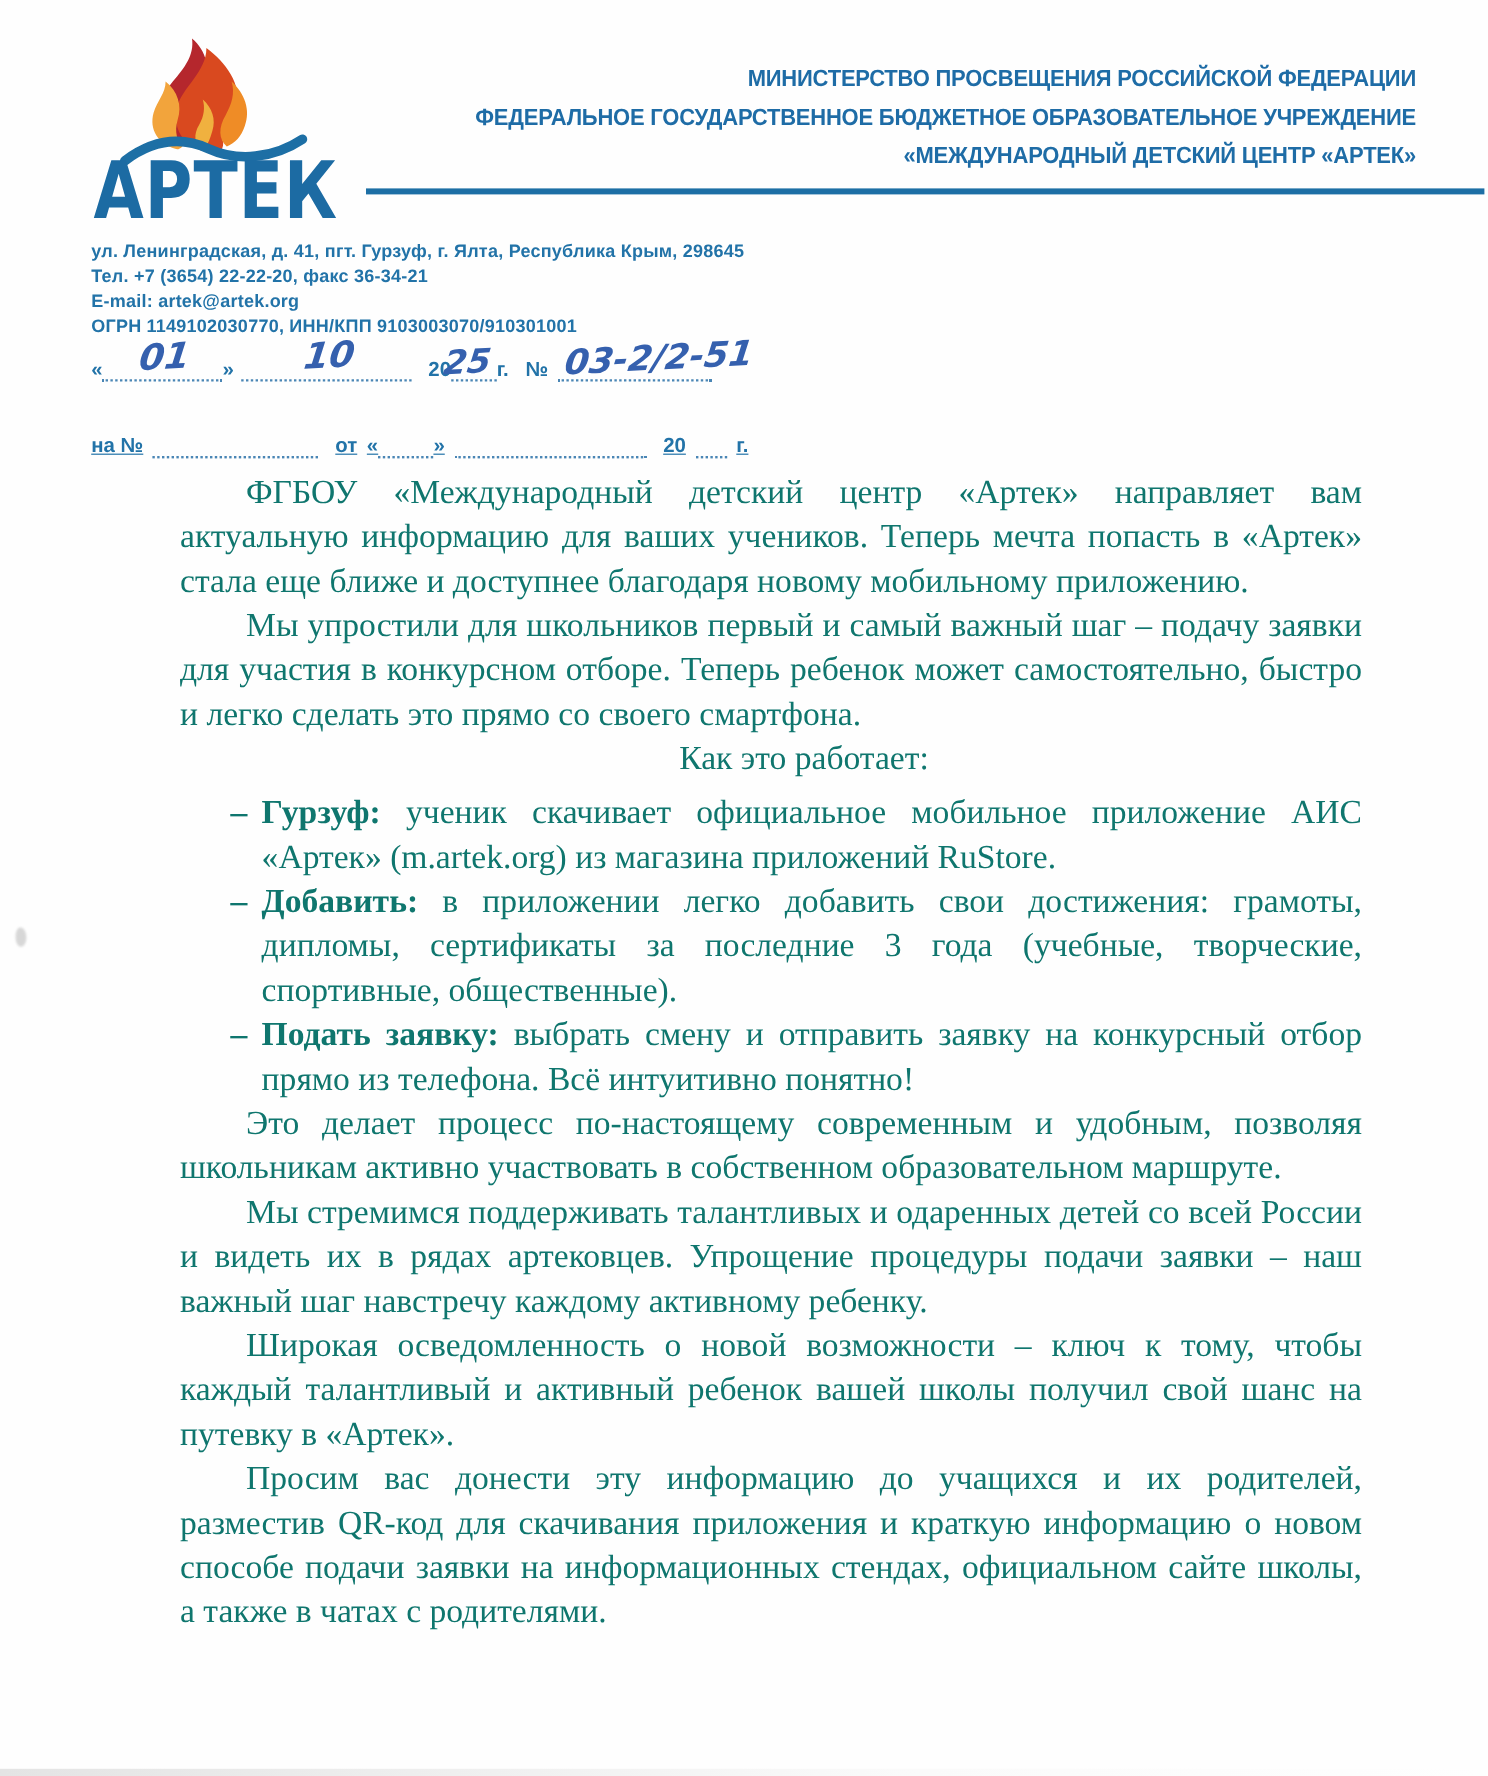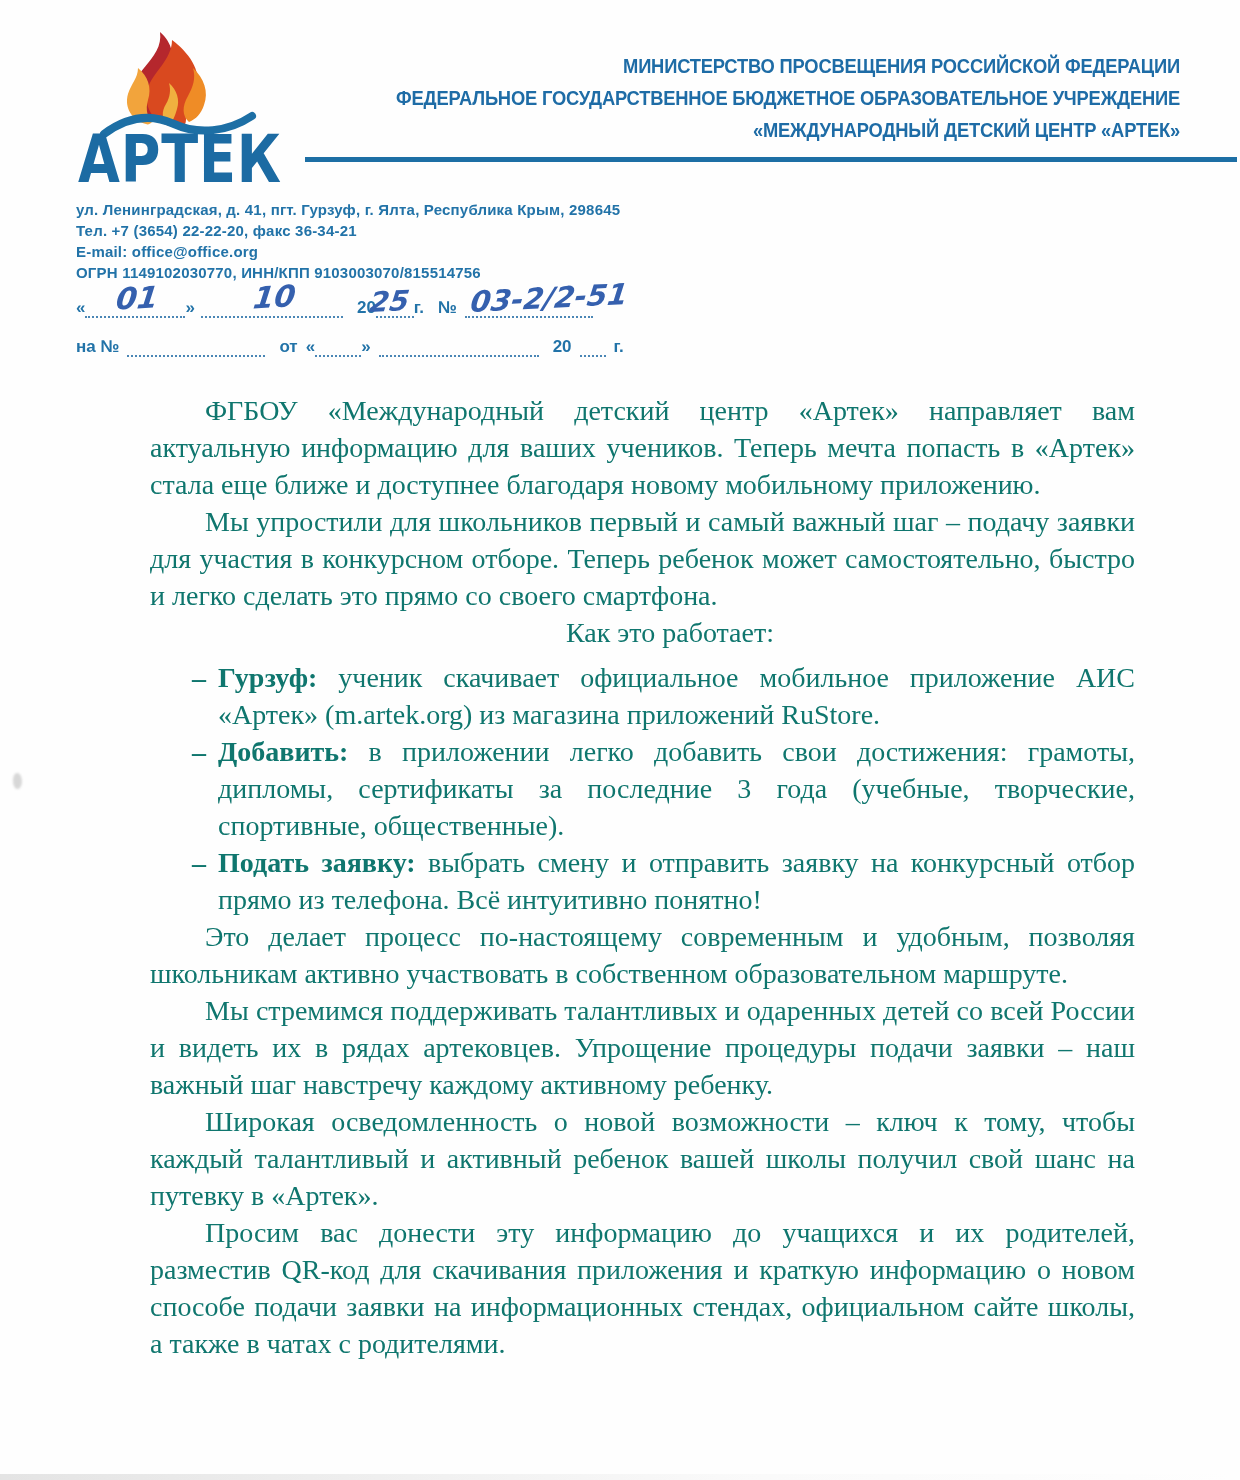--- a/index.html
+++ b/index.html
@@ -27,21 +27,21 @@
     white-space:nowrap;
   }
   .rule { position:absolute; left:305px; top:157px; width:932px; height:5px; background:#1d6fa5; }
   .contact {
     position:absolute; left:76px; top:199px;
     color:#2273a8; font-weight:bold; font-size:15px; line-height:21px; letter-spacing:0.2px;
   }
   
   .refrow { position:absolute; left:76px; white-space:nowrap; color:#2273a8; font-weight:bold; font-size:17px; }
   .refrow-1 { top:292px; }
-  .refrow-2 { top:331px; }
+  .refrow-2 { top:356px;text-decoration:underline; }
   .refrow > span { vertical-align:bottom; }
   .fld {
     display:inline-block; vertical-align:bottom; height:26px;
     border-bottom:2px dotted #4a86b5; position:relative;
   }
   .f-day{width:100px;} .f-month{width:142px; margin-left:6px;}
   .f-year{width:38px;} .f-num{width:128px;}
   .f-r1{width:138px;} .f-r2{width:46px;} .f-r3{width:160px;} .f-r4{width:26px;}
   .hand {
     position:absolute; bottom:0px; left:0; width:100%; text-align:center;
@@ -102,22 +102,22 @@
     <div>МИНИСТЕРСТВО ПРОСВЕЩЕНИЯ РОССИЙСКОЙ ФЕДЕРАЦИИ</div>
     <div>ФЕДЕРАЛЬНОЕ ГОСУДАРСТВЕННОЕ БЮДЖЕТНОЕ ОБРАЗОВАТЕЛЬНОЕ УЧРЕЖДЕНИЕ</div>
     <div>«МЕЖДУНАРОДНЫЙ ДЕТСКИЙ ЦЕНТР «АРТЕК»</div>
   </div>
 
   <div class="rule"></div>
 
   <div class="contact">
     <div>ул. Ленинградская, д. 41, пгт. Гурзуф, г. Ялта, Республика Крым, 298645</div>
     <div>Тел. +7 (3654) 22-22-20, факс 36-34-21</div>
-    <div>E-mail: office@office.org</div>
-    <div>ОГРН 1149102030770, ИНН/КПП 9103003070/815514756</div>
+    <div>E-mail: artek@artek.org</div>
+    <div>ОГРН 1149102030770, ИНН/КПП 9103003070/910301001</div>
   </div>
 
   <div class="refrow refrow-1">
     <span>«</span><span class="fld f-day"><span class="hand">01</span></span><span>»</span><span class="fld f-month"><span class="hand">10</span></span><span class="gap14"></span><span>20</span><span class="fld f-year"><span class="hand hand-year">25</span></span><span>г.</span><span class="gap14"></span><span>№</span><span class="gap8"></span><span class="fld f-num"><span class="hand hand-num">03-2/2-51</span></span>
   </div>
 
   <div class="refrow refrow-2">
     <span>на №</span><span class="gap8"></span><span class="fld f-r1"></span><span class="gap14"></span><span>от</span><span class="gap8"></span><span>«</span><span class="fld f-r2"></span><span>»</span><span class="gap8"></span><span class="fld f-r3"></span><span class="gap14"></span><span>20</span><span class="gap8"></span><span class="fld f-r4"></span><span class="gap8"></span><span>г.</span>
   </div>
 

